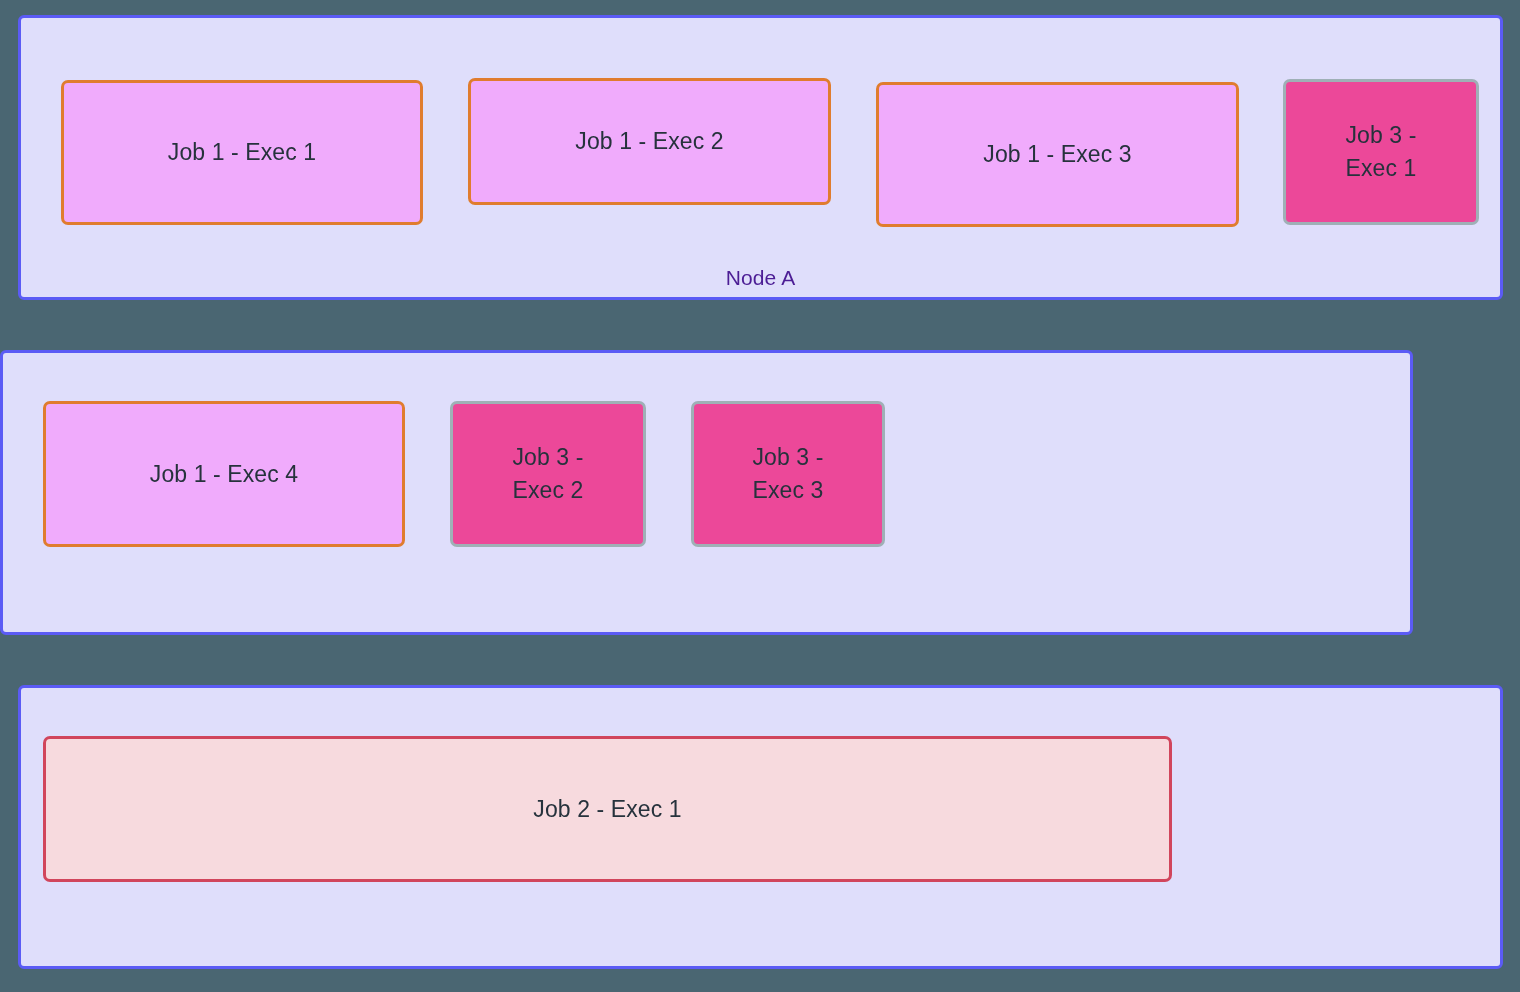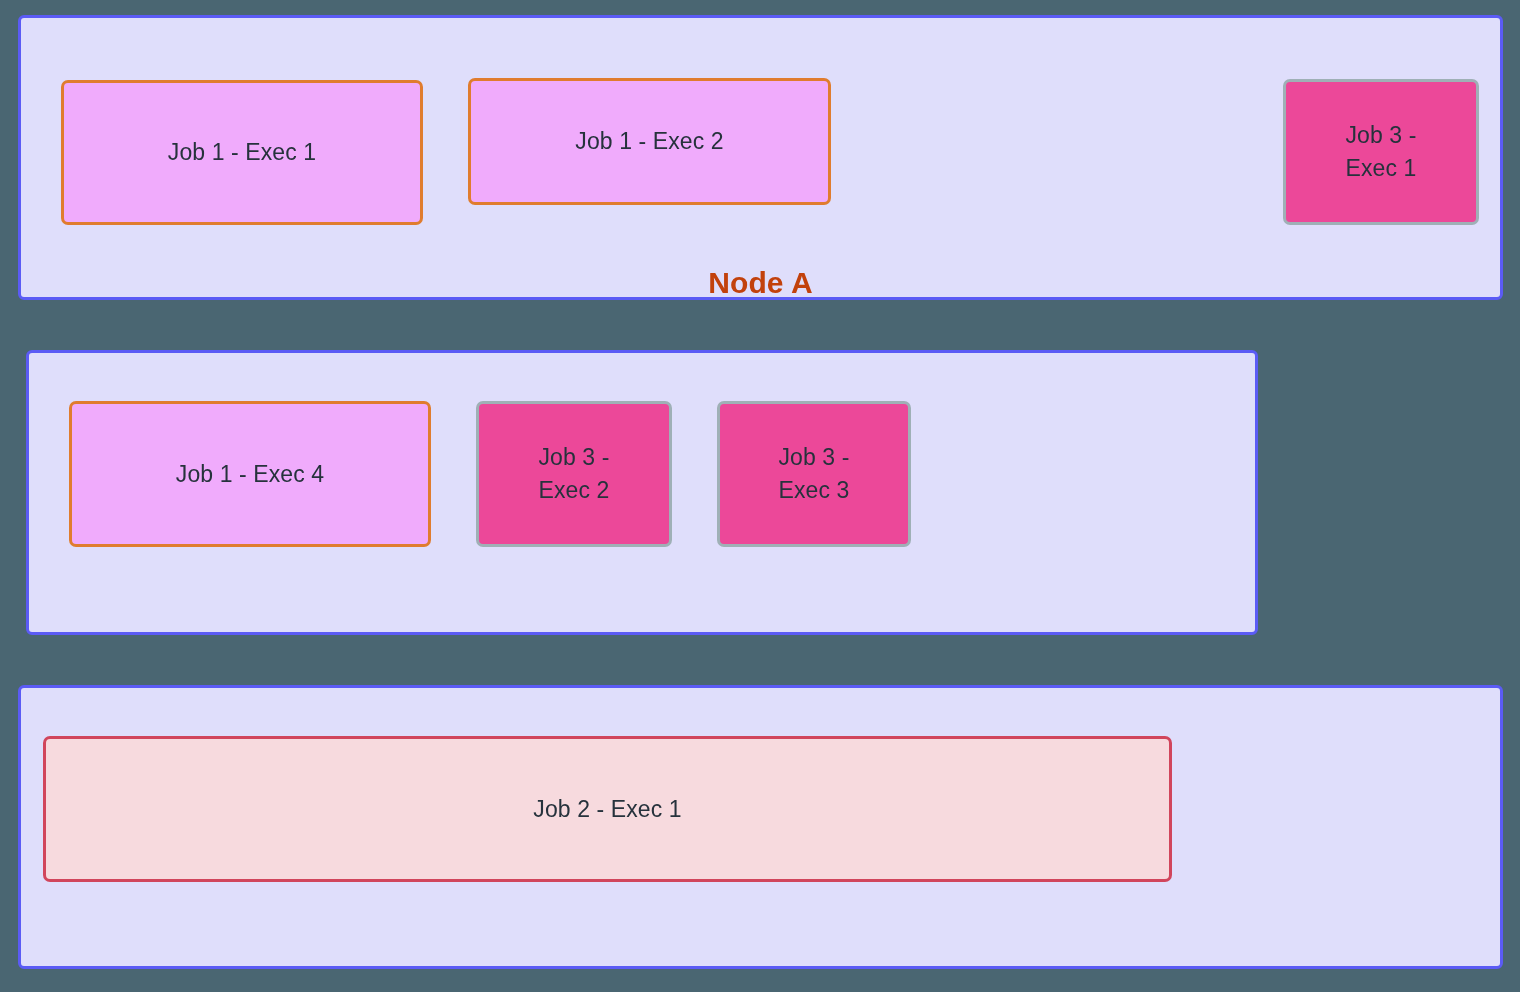--- a/index.html
+++ b/index.html
@@ -22,33 +22,32 @@
 
   
   .node {
     position: absolute;
     box-sizing: border-box;
     background: #dfdefb;
     border: 3px solid #5b5bf5;
     border-radius: 6px;
   }
   #node-a { left: 18px;  top: 15px;  width: 1485px; height: 285px; }
-  #node-b { left: 26px;  top: 350px; width: 1232px; height: 285px; }
+  #node-b { left: 0;  top: 350px; width: 1413px; height: 285px; }
   #node-c { left: 18px;  top: 685px; width: 1485px; height: 284px; }
 
   .node-label {
     position: absolute;
     left: 0;
     right: 0;
     text-align: center;
-    font-size: 30px;
-    color: #c2410c;
+    font-size: 21px;
+    color: #4c1d95;
     letter-spacing: 0.1px;
     white-space: pre;
-    font-weight: bold;
   }
   #node-a .node-label { top: 248px; }
   #node-b .node-label { top: 583px; }
 
   
   .job-box {
     position: absolute;
     box-sizing: border-box;
     border-radius: 7px;
     border-width: 3px;
@@ -79,20 +78,21 @@
 </head>
 <body>
 
 <div id="canvas">
 
   <div class="node" id="node-a">
     <div class="job-box orange" style="left:40px; top:62px; width:362px; height:145px;">Job 1 - Exec 1</div>
 
     <div class="job-box orange" style="left:447px; top:60px; width:363px; height:127px;">Job 1 - Exec 2</div>
 
+    <div class="job-box orange" style="left:855px; top:64px; width:363px; height:145px;">Job 1 - Exec 3</div>
 
     <div class="job-box grey" style="left:1262px; top:61px; width:196px; height:146px;">Job  3 -
 Exec 1</div>
 
     <div class="node-label">Node A</div>
   </div>
 
   <div class="node" id="node-b">
     <div class="job-box orange" style="left:40px; top:48px; width:362px; height:146px;">Job 1 - Exec 4</div>
 

